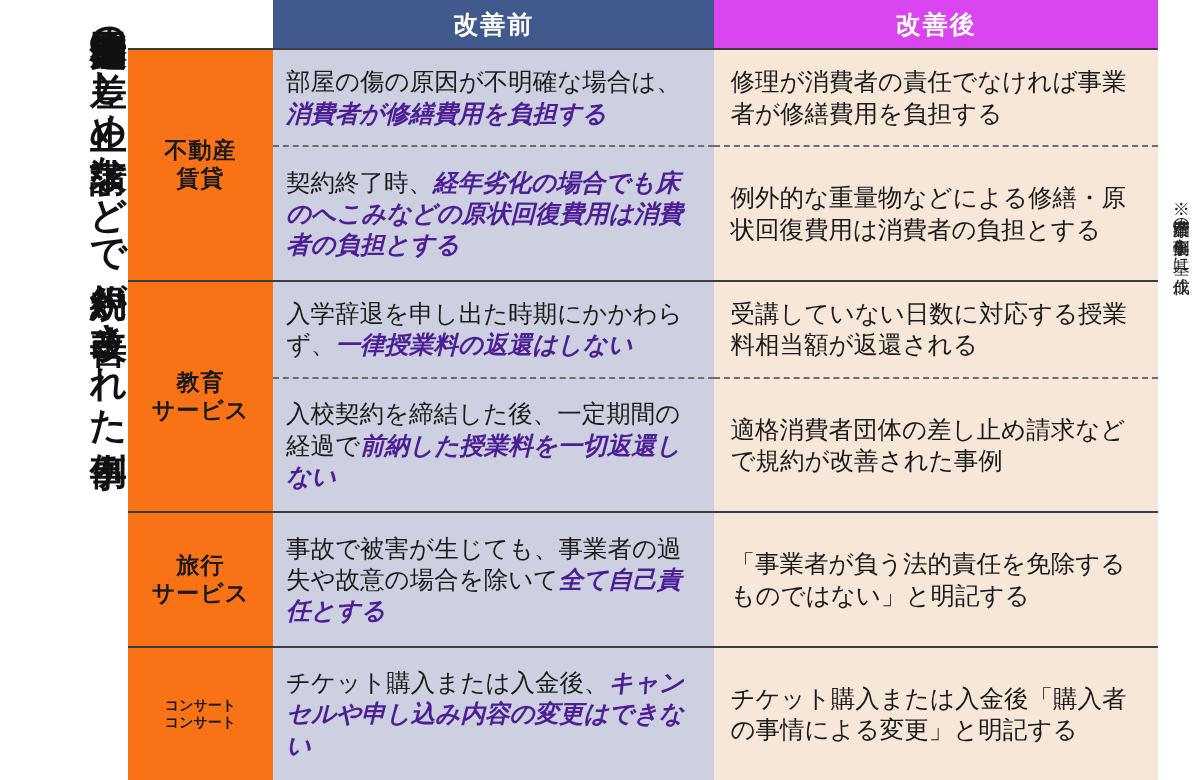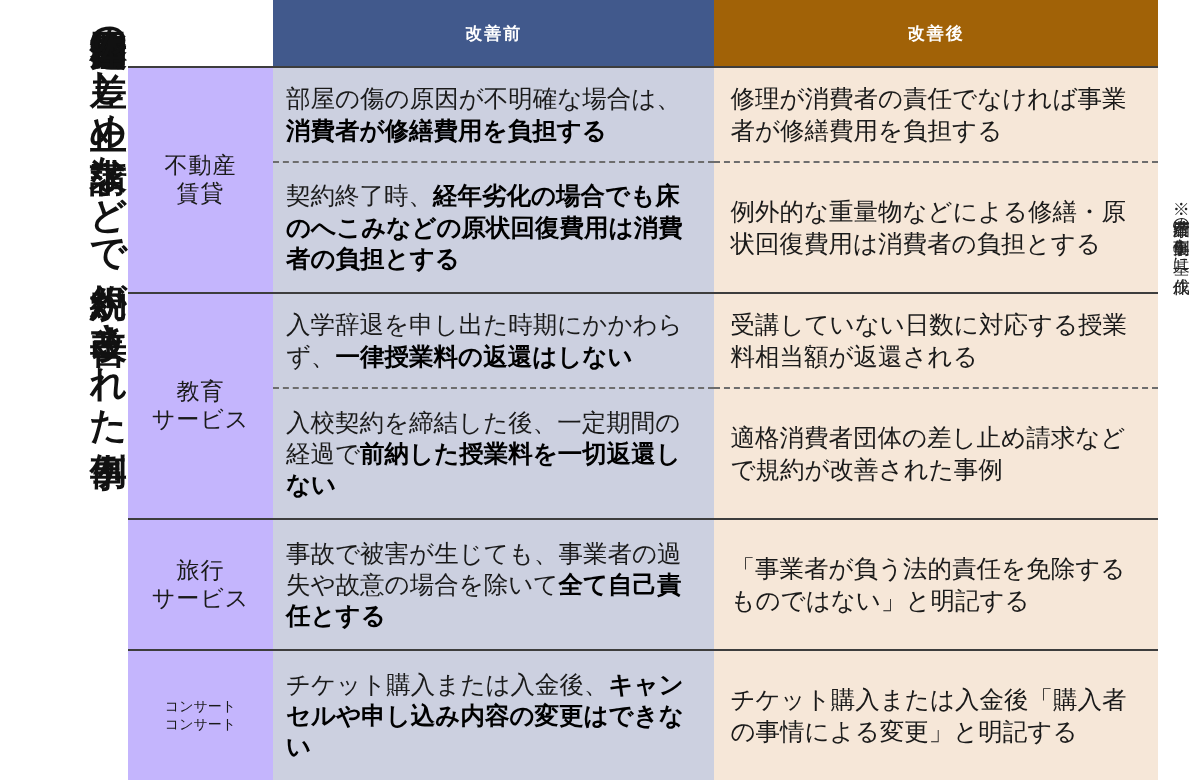--- a/index.html
+++ b/index.html
@@ -76,56 +76,56 @@
     border-collapse: collapse;
     table-layout: fixed;
     width: 1030px;
     height: 780px;
   }
   table.matrix col.c-cat { width: 138px; }
   table.matrix col.c-before { width: 420px; }
   table.matrix col.c-after { width: 422px; }
 
   thead th {
-    padding: 9px;
+    padding: 0;
     height: 48px;
     vertical-align: middle;
-    font-size: 17px;
+    font-size: 25px;
     font-weight: bold;
     letter-spacing: 2px;
     font-family: "Liberation Serif", serif;
   }
   th.h-blank {
     background: #ffffff;
     border: none;
   }
   th.h-before {
     background: #41598c;
     color: #ffffff;
   }
   th.h-after {
-    background: #a16207;
+    background: #d946ef;
     color: #ffffff;
     font-family: Liberation Mono, monospace;
   }
 
   td {
     padding: 9px 13px 9px 13px;
     vertical-align: middle;
     font-size: 24.5px;
     line-height: 1.28;
     font-family: "Liberation Serif", serif;
     letter-spacing: 0px;
   }
   td.cat {
     text-align: center;
-    font-weight: normal;
+    font-weight: bold;
     font-size: 23px;
     line-height: 1.22;
-    background: #c4b5fd;
+    background: #f97316;
     letter-spacing: 1px;
   }
   td.cat.small {
     font-size: 14px;
     letter-spacing: 0px;
   }
   td.before {
     background: #ccd0e0;
   }
   td.after {
@@ -139,22 +139,23 @@
   }
   tbody tr:last-child > td {
     border-bottom: none;
   }
   
   tr.sub-split > td {
     border-top: 2px dashed #6d6d6d;
   }
 
   .hl {
-    color: #000000;
-    font-weight: bold;
+    color: #4c1d95;
+    font-weight: bold;
+    font-style: italic;
   }
 </style>
 </head>
 <body>
 
 <div class="page">
 
   <div class="vtitle">
     <span>適格消費者団体の差し止め請求などで規約が改善された事例</span>
   </div>

